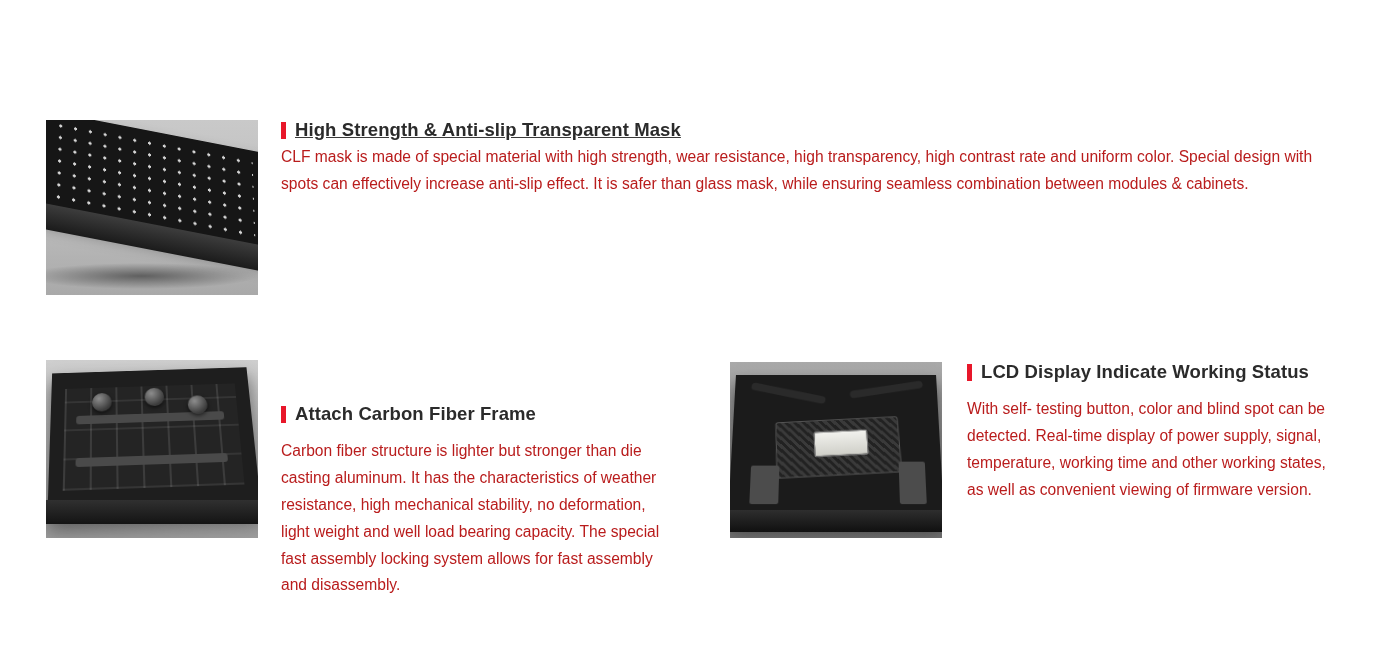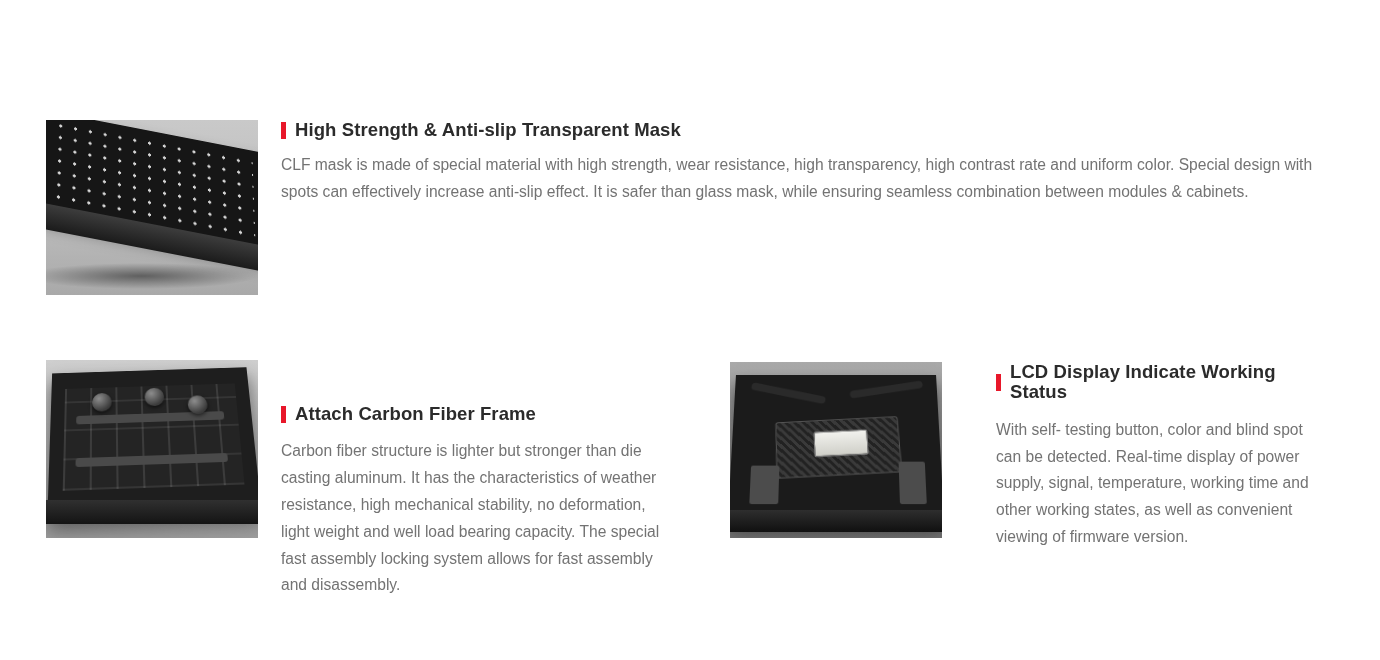--- a/index.html
+++ b/index.html
@@ -195,52 +195,51 @@
   .heading-text {
     font-size: 18.5px;
     font-weight: bold;
     color: #2b2b2b;
     letter-spacing: .1px;
     line-height: 1.1;
   }
   .body-text {
     font-size: 15.6px;
     line-height: 1.72;
-    color: #737373;
+    color: #b91c1c;
     margin: 0;
   }
 
   
   #feature-mask {
     left: 46px;
     top: 120px;
     width: 1295px;
   }
   #feature-mask .text {
     padding-left: 23px;
     max-width: 1060px;
   }
-  #feature-mask .heading { margin-bottom: 12px; }
+  #feature-mask .heading { margin-bottom: 4px; text-decoration: underline; }
 
   #feature-frame {
     left: 46px;
     top: 360px;
     width: 625px;
   }
   #feature-frame .text {
     padding-left: 23px;
     width: 390px;
     margin-top: 44px;
   }
 
   #feature-lcd {
     left: 730px;
     top: 362px;
     width: 600px;
-    gap: 29px;
   }
   #feature-lcd .text {
     padding-left: 25px;
     width: 362px;
   }
 </style>
 </head>
 <body>
 
 <section class="feature" id="feature-mask">

